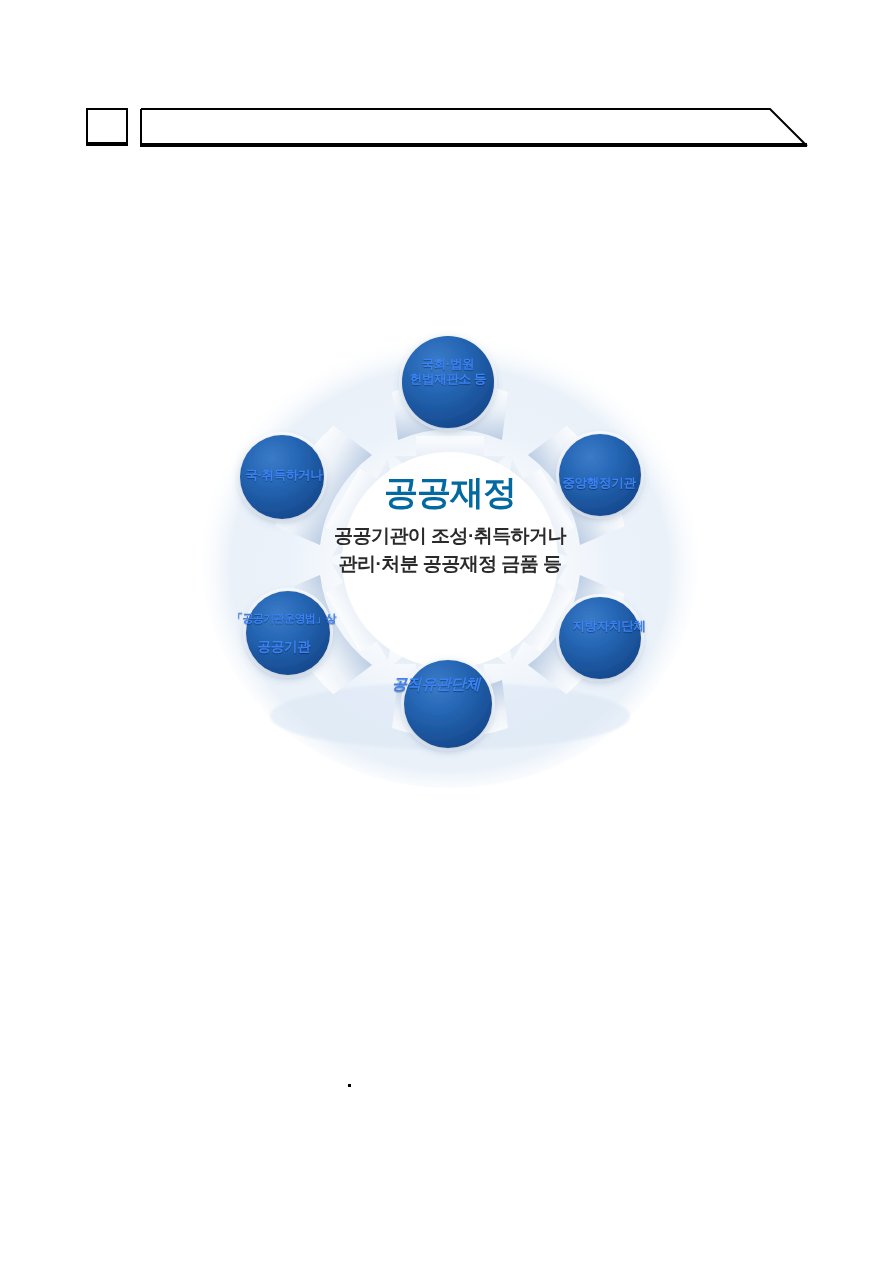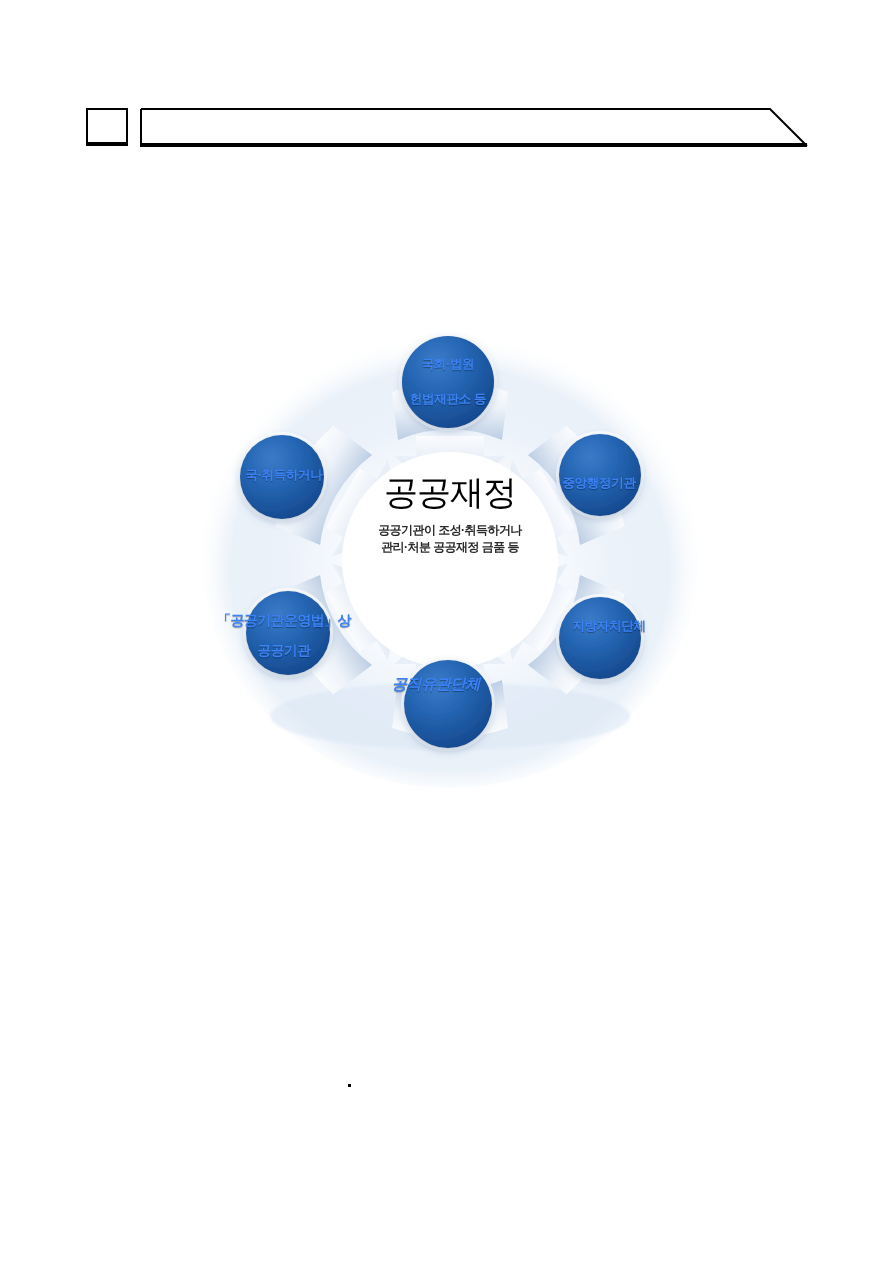--- a/index.html
+++ b/index.html
@@ -85,50 +85,50 @@
     text-align: center;
     color: #3b82f6;
     font-weight: bold;
     letter-spacing: -0.3px;
     line-height: 1.18;
     text-shadow: 0 1px 1px rgba(0,0,0,0.35);
     pointer-events: none;
     white-space: nowrap;
   }
   .node-label .l1 { display: block; }
-  .node-label .l2 { display: block; margin-top: 20px; }
+  .node-label .l2 { display: block; }
 
   #label-assembly      { left: 182px; top: 37px;  width: 140px; font-size: 12.5px; }
   #label-central       { left: 338px; top: 156px; width: 130px; font-size: 12.5px; }
   #label-local         { left: 348px; top: 299px; width: 130px; font-size: 12.5px; }
   #label-publicorg     { left: 170px; top: 355px; width: 140px; font-size: 15px; font-style: italic; }
   #label-institution   { left: 18px;  top: 292px; width: 140px; font-size: 12.5px; }
   #label-school        { left: 18px;  top: 148px; width: 140px; font-size: 12.5px; }
 
-  #label-institution .l1 { font-size: 14px; font-weight: bold; letter-spacing: -0.6px; }
+  #label-institution .l1 { font-size: 11px; font-weight: bold; letter-spacing: -0.6px; }
   #label-institution .l2 { font-size: 13.5px; margin-top: 14px; }
 
   #center-block {
     position: absolute;
     left: 124px;
     top: 155px;
     width: 260px;
     text-align: center;
     pointer-events: none;
   }
   #center-title {
     font-size: 34px;
-    font-weight: normal;
-    color: #000000;
+    font-weight: bold;
+    color: #0369a1;
     letter-spacing: -1px;
     line-height: 1;
   }
   #center-desc {
     margin-top: 13px;
-    font-size: 12px;
+    font-size: 19px;
     color: #2a2a2a;
     letter-spacing: -0.55px;
     line-height: 1.45;
     font-weight: 600;
   }
   #center-desc span { display: block; }
 
   #footnote-dot {
     position: absolute;
     left: 348px;

